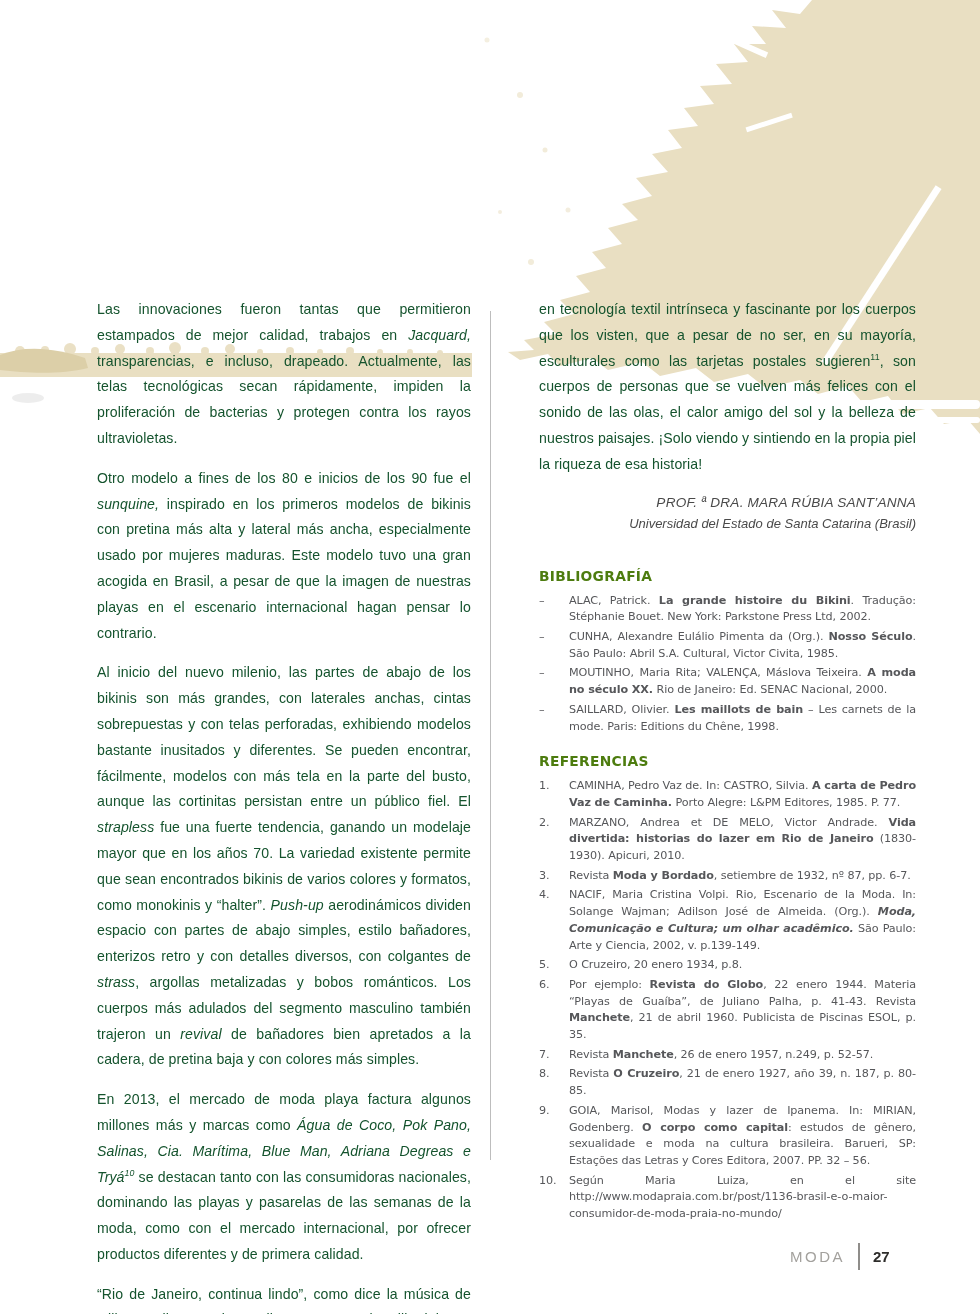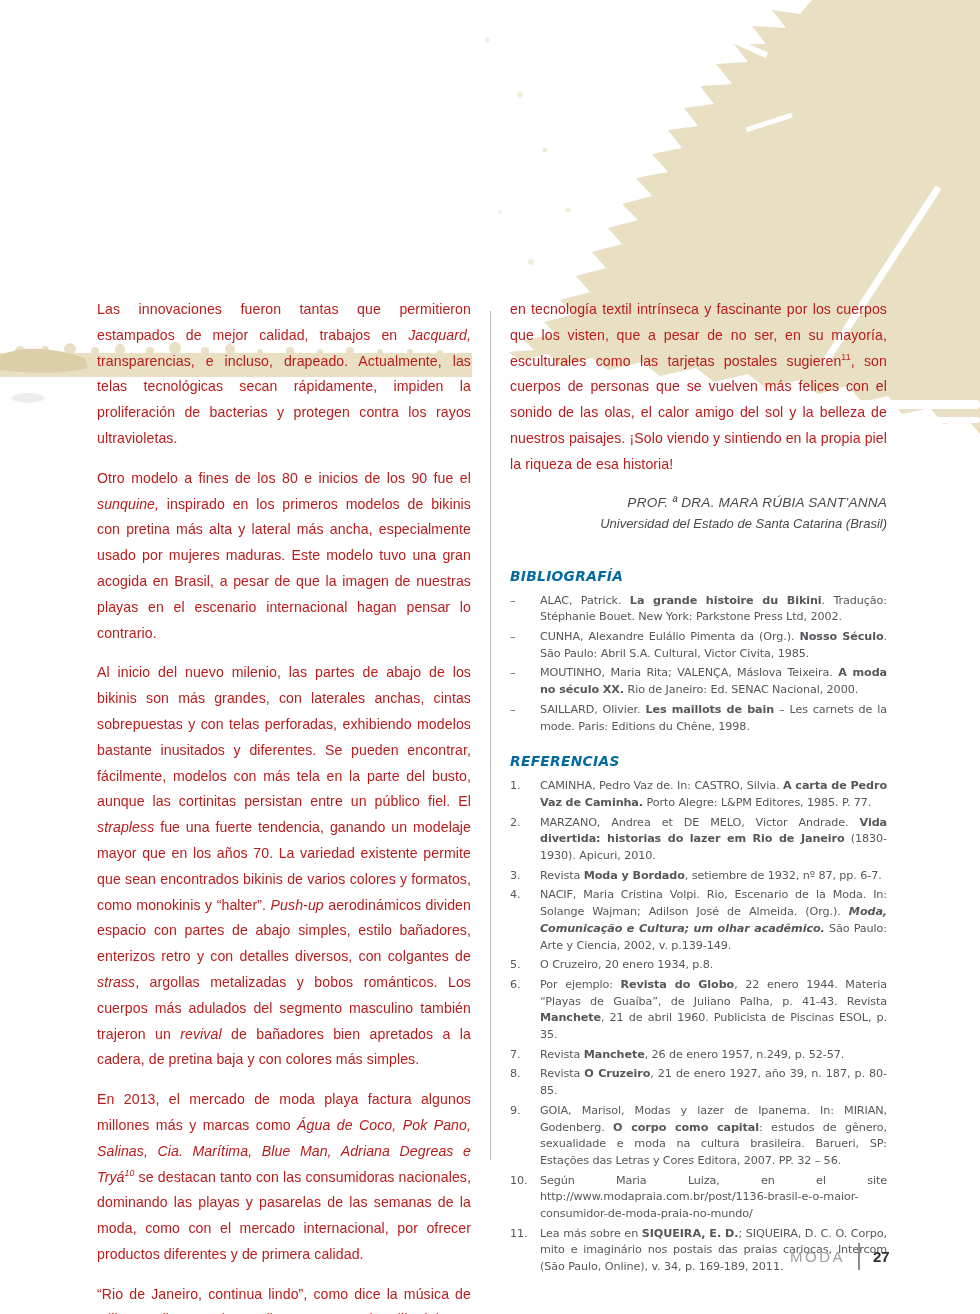--- a/index.html
+++ b/index.html
@@ -7,25 +7,25 @@
     position:relative;
     width:980px;height:1314px;
     margin:0 auto;
     background:#ffffff;
     overflow:hidden;
     font-family:"Liberation Sans",sans-serif;
   }
   .bg-art{position:absolute;top:0;left:0;z-index:0;}
   .col{position:absolute;z-index:2;}
   .col-left{left:97px;top:297px;width:374px;}
-  .col-right{left:510px;top:297px;width:377px;}
+  .col-right{left:539px;top:297px;width:377px;}
   .body-par{
     margin:0 0 14px 0;
     font-size:14.1px;line-height:25.8px;
-    color:#b91c1c;
+    color:#14532d;
     text-align:justify;
     letter-spacing:.1px;
   }
   .run-i{font-style:italic;}
   .run-b{font-weight:bold;}
   .run-sup{font-size:.62em;vertical-align:super;line-height:0;}
   .divider{
     position:absolute;left:490px;top:311px;
     width:1px;height:849px;background:#bdbdbd;z-index:1;
   }
@@ -33,21 +33,21 @@
     text-align:right;
     font-style:italic;
     color:#4a4a4a;
   }
   .attr-line1{font-size:13.6px;line-height:21px;letter-spacing:.2px;}
   .attr-line2{font-size:13px;line-height:21px;}
   .sec-heading{
     margin:34px 0 9px 0;
     font-family:"DejaVu Sans",sans-serif;
     font-size:13.8px;font-weight:bold;
-    color:#0369a1;letter-spacing:.3px;font-style:italic;
+    color:#4d7c0f;letter-spacing:.3px;
   }
   .sec-heading.refs{margin-top:18px;}
   .reflist{margin:0;}
   .refitem{
     display:flex;
     margin-bottom:3px;
     font-family:"DejaVu Sans",sans-serif;
     font-size:11.2px;line-height:16.7px;
     color:#56575a;
     letter-spacing:-.1px;
@@ -188,24 +188,20 @@
         <span class="reftext"><span>Revista </span><span class="run-b">O Cruzeiro</span><span>, 21 de enero 1927, año 39, n. 187, p. 80-85.</span></span>
       </div>
       <div class="refitem">
         <span class="marker">9.</span>
         <span class="reftext"><span>GOIA, Marisol, Modas y lazer de Ipanema. In: MIRIAN, Godenberg. </span><span class="run-b">O corpo como capital</span><span>: estudos de gênero, sexualidade e moda na cultura brasileira. Barueri, SP: Estações das Letras y Cores Editora, 2007. PP. 32 – 56.</span></span>
       </div>
       <div class="refitem">
         <span class="marker">10.</span>
         <span class="reftext"><span>Según Maria Luiza, en el site http://www.modapraia.com.br/post/1136-brasil-e-o-maior-consumidor-de-moda-praia-no-mundo/</span></span>
       </div>
-      <div class="refitem">
-        <span class="marker">11.</span>
-        <span class="reftext"><span>Lea más sobre en </span><span class="run-b">SIQUEIRA, E. D.</span><span>; SIQUEIRA, D. C. O. Corpo, mito e imaginário nos postais das praias cariocas, Intercom (São Paulo, Online), v. 34, p. 169-189, 2011.</span></span>
-      </div>
     </div>
   </div>
 
   <div class="footer">
     <span class="footer-section">MODA</span>
     <span class="footer-bar"></span>
     <span class="footer-page">27</span>
   </div>
 
 </div>

